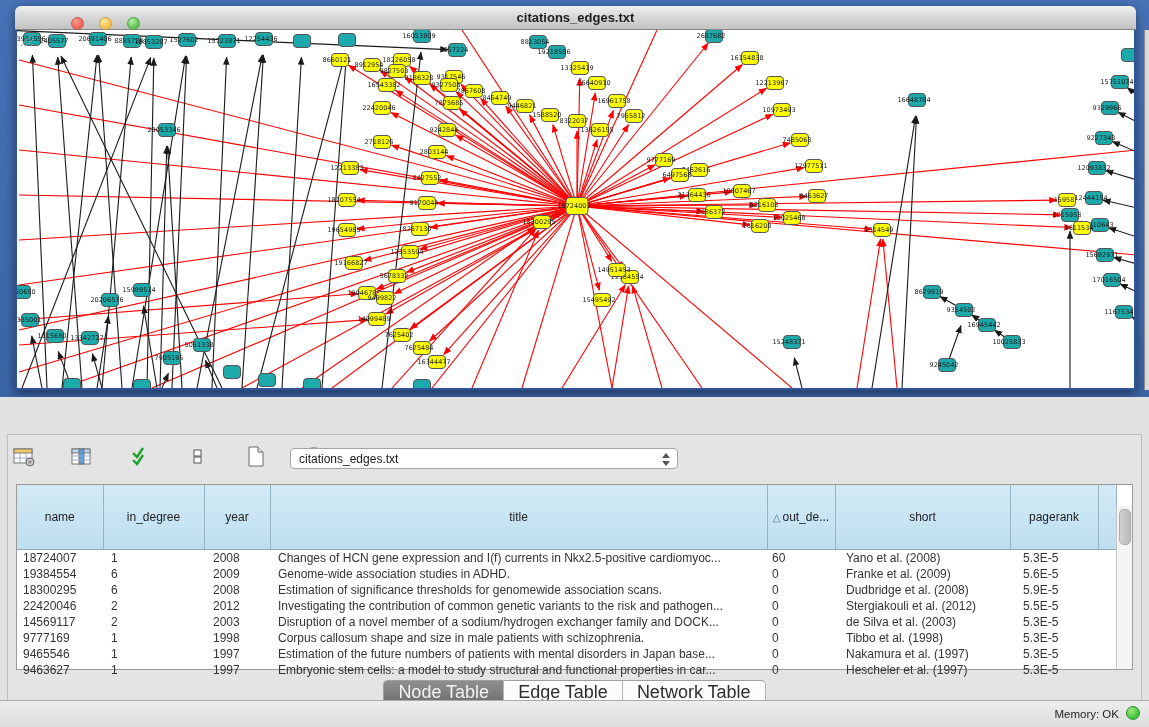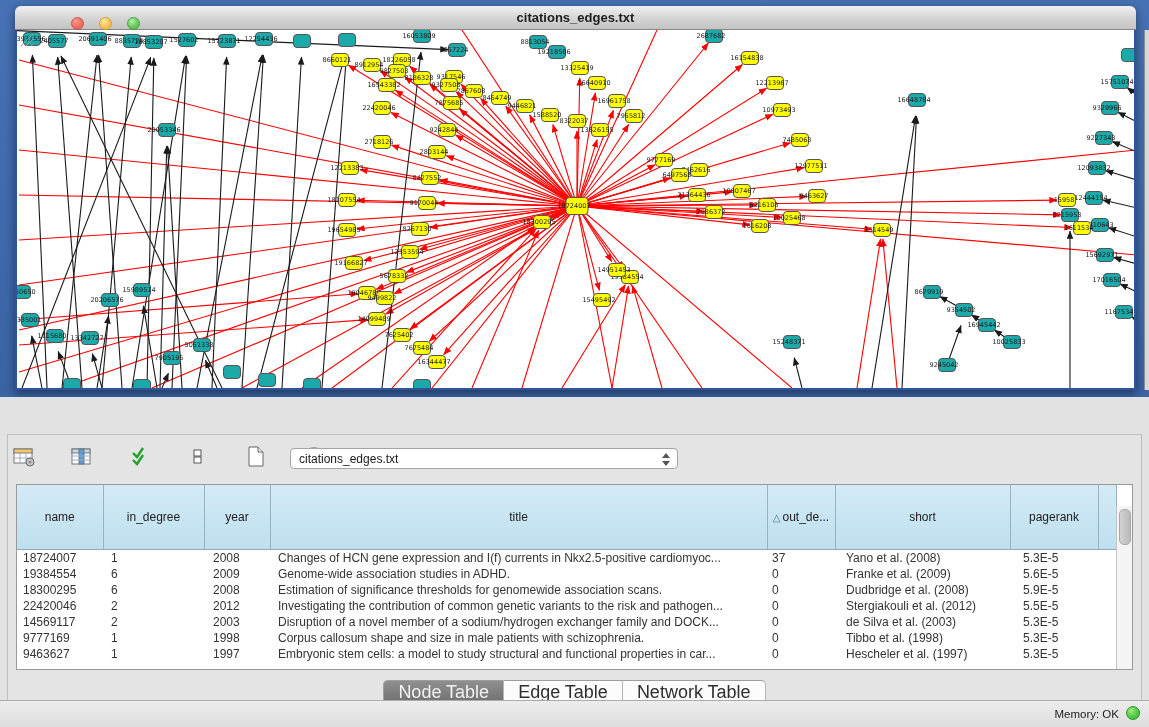--- a/index.html
+++ b/index.html
@@ -758,21 +758,21 @@
               <th>pagerank</th>
               <th></th>
             </tr>
           </thead>
         <tbody id="grid-body">
             <tr>
               <td>18724007</td>
               <td>1</td>
               <td>2008</td>
               <td>Changes of HCN gene expression and I(f) currents in Nkx2.5-positive cardiomyoc...</td>
-              <td>37</td>
+              <td>60</td>
               <td>Yano et al. (2008)</td>
               <td>5.3E-5</td>
               <td></td>
             </tr>
             <tr>
               <td>19384554</td>
               <td>6</td>
               <td>2009</td>
               <td>Genome-wide association studies in ADHD.</td>
               <td>0</td>
@@ -814,20 +814,30 @@
               <td>9777169</td>
               <td>1</td>
               <td>1998</td>
               <td>Corpus callosum shape and size in male patients with schizophrenia.</td>
               <td>0</td>
               <td>Tibbo et al. (1998)</td>
               <td>5.3E-5</td>
               <td></td>
             </tr>
             <tr>
+              <td>9465546</td>
+              <td>1</td>
+              <td>1997</td>
+              <td>Estimation of the future numbers of patients with mental disorders in Japan base...</td>
+              <td>0</td>
+              <td>Nakamura et al. (1997)</td>
+              <td>5.3E-5</td>
+              <td></td>
+            </tr>
+            <tr>
               <td>9463627</td>
               <td>1</td>
               <td>1997</td>
               <td>Embryonic stem cells: a model to study structural and functional properties in car...</td>
               <td>0</td>
               <td>Hescheler et al. (1997)</td>
               <td>5.3E-5</td>
               <td></td>
             </tr>
           </tbody>

